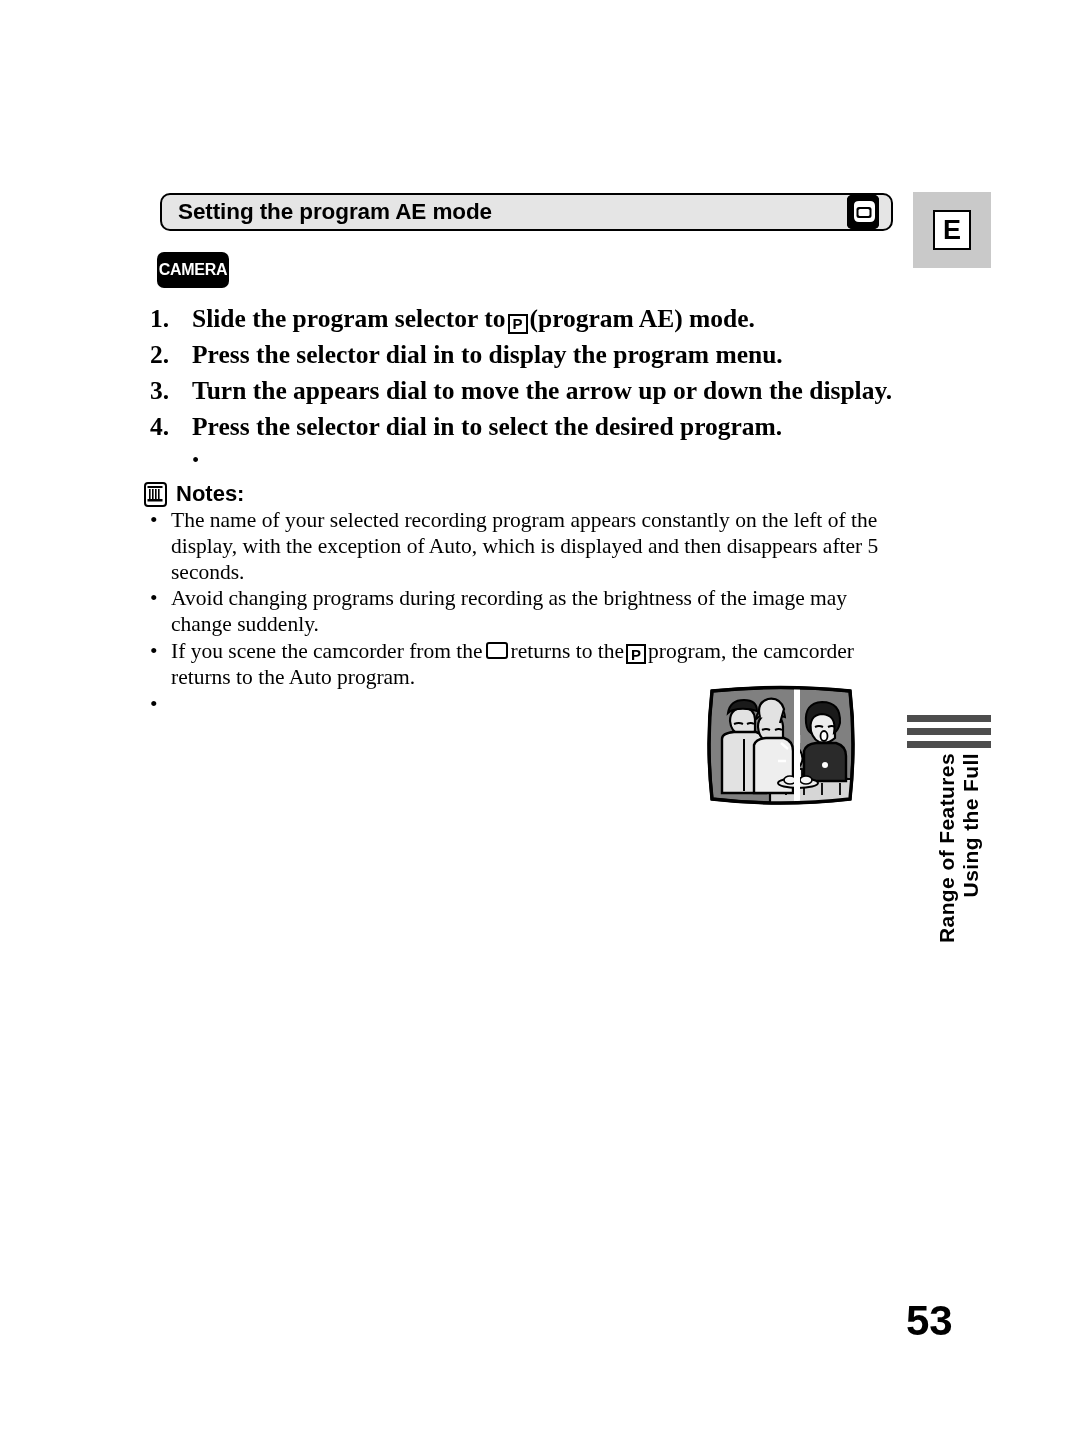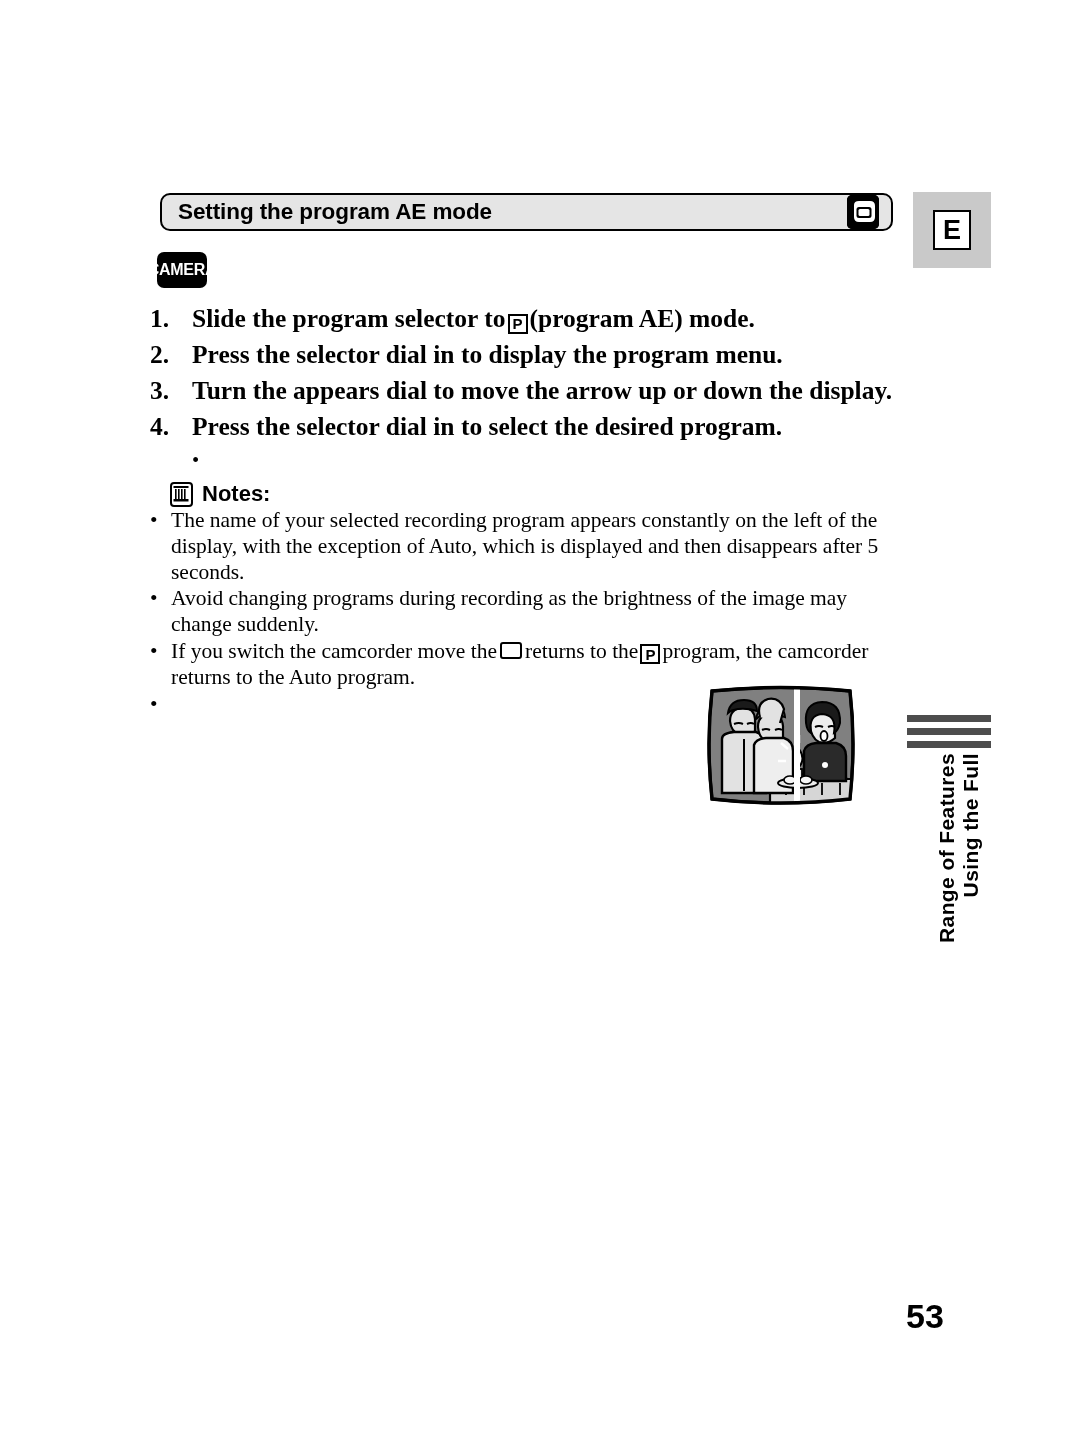--- a/index.html
+++ b/index.html
@@ -75,21 +75,21 @@
     border-radius: 5px;
     display: block;
   }
   .header-icon svg { display: block; }
 
   
   .camera-badge {
     position: absolute;
     left: 157px;
     top: 252px;
-    width: 50px;
+    width: 72px;
     height: 36px;
     background: #000;
     border-radius: 7px;
     color: #fff;
     display: flex;
     align-items: center;
     justify-content: center;
     font-family: "Liberation Sans", sans-serif;
     font-weight: bold;
     font-size: 16px;
@@ -156,21 +156,21 @@
     border: 2.5px solid #000;
     border-radius: 3px;
     box-sizing: border-box;
     vertical-align: -1px;
     margin: 0 3px;
   }
 
   
   .notes-head {
     position: absolute;
-    left: 170px;
+    left: 144px;
     top: 481px;
     display: flex;
     align-items: center;
     font-family: "Liberation Sans", sans-serif;
     font-weight: bold;
     font-size: 22px;
   }
   .notes-icon {
     width: 23px;
     height: 25px;
@@ -255,21 +255,21 @@
   .side-line-1 { right: 10px; }
   .side-line-2 { right: 34px; }
 
   
   .page-number {
     position: absolute;
     left: 906px;
     top: 1297px;
     font-family: "Liberation Sans", sans-serif;
     font-weight: bold;
-    font-size: 34px;
+    font-size: 42px;
     color: #000;
   }
 </style>
 </head>
 <body>
 
 <div class="lang-tab">
   <div class="lang-tab-box">E</div>
 </div>
 
@@ -335,21 +335,21 @@
     <span class="body">The name of your selected recording program appears constantly on the left of the display, with the exception of Auto, which is displayed and then disappears after 5 seconds.</span>
   </div>
 
   <div class="note">
     <span class="dot">•</span>
     <span class="body">Avoid changing programs during recording as the brightness of the image may change suddenly.</span>
   </div>
 
   <div class="note">
     <span class="dot">•</span>
-    <span class="body"><span>If you switch the camcorder move the</span><span class="glyph-box"></span><span>returns to the</span><span class="glyph-p">P</span><span>program, the camcorder returns to the Auto program.</span></span>
+    <span class="body"><span>If you scene the camcorder from the</span><span class="glyph-box"></span><span>returns to the</span><span class="glyph-p">P</span><span>program, the camcorder returns to the Auto program.</span></span>
   </div>
 
   <div class="note narrow">
     <span class="dot">•</span>
   </div>
 </div>
 
 <div class="illus">
   <svg width="165" height="128" viewBox="0 0 165 128">
     <defs>

